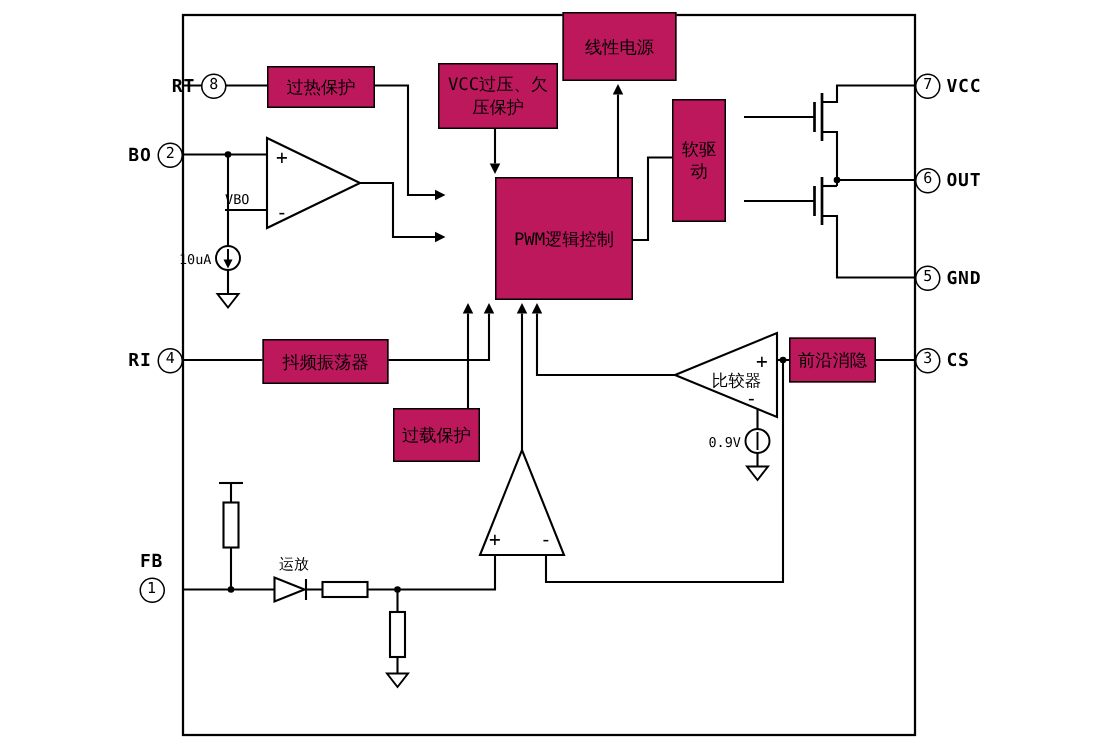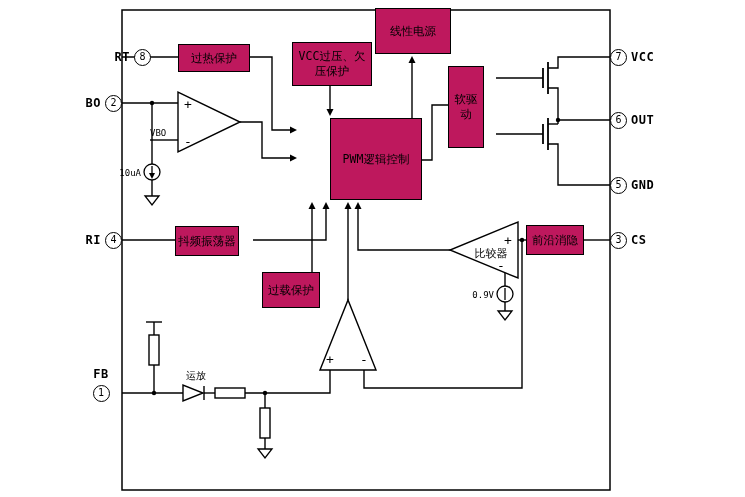--- a/index.html
+++ b/index.html
@@ -146,21 +146,21 @@
     <text x="501" y="270" text-anchor="middle" class="t13">-</text>
 
     <text x="491" y="257" text-anchor="middle" class="t11">比较器</text>
   </svg>
 
   <div class="block" style="left:178px;top:44px;width:72px;height:28px;">过热保护</div>
   <div class="block" style="left:292px;top:42px;width:80px;height:44px;">VCC过压、欠压保护</div>
   <div class="block" style="left:375px;top:8px;width:76px;height:46px;">线性电源</div>
   <div class="block" style="left:298px;top:118px;width:92px;height:82px;margin-left:32px;">PWM逻辑控制</div>
   <div class="block" style="left:448px;top:66px;width:36px;height:82px;">软驱动</div>
-  <div class="block" style="left:175px;top:226px;width:64px;height:30px;">抖频振荡器</div>
+  <div class="block" style="left:175px;top:226px;width:84px;height:30px;">抖频振荡器</div>
   <div class="block" style="left:262px;top:272px;width:58px;height:36px;">过载保护</div>
   <div class="block" style="left:526px;top:225px;width:58px;height:30px;">前沿消隐</div>
 
   <div class="pin left" style="top:48px;margin-left:29px;">
     <span class="pin-name">RT</span>
     <span class="pin-circle">8</span>
   </div>
   <div class="pin left" style="top:94px;">
     <span class="pin-name">BO</span>
     <span class="pin-circle">2</span>

